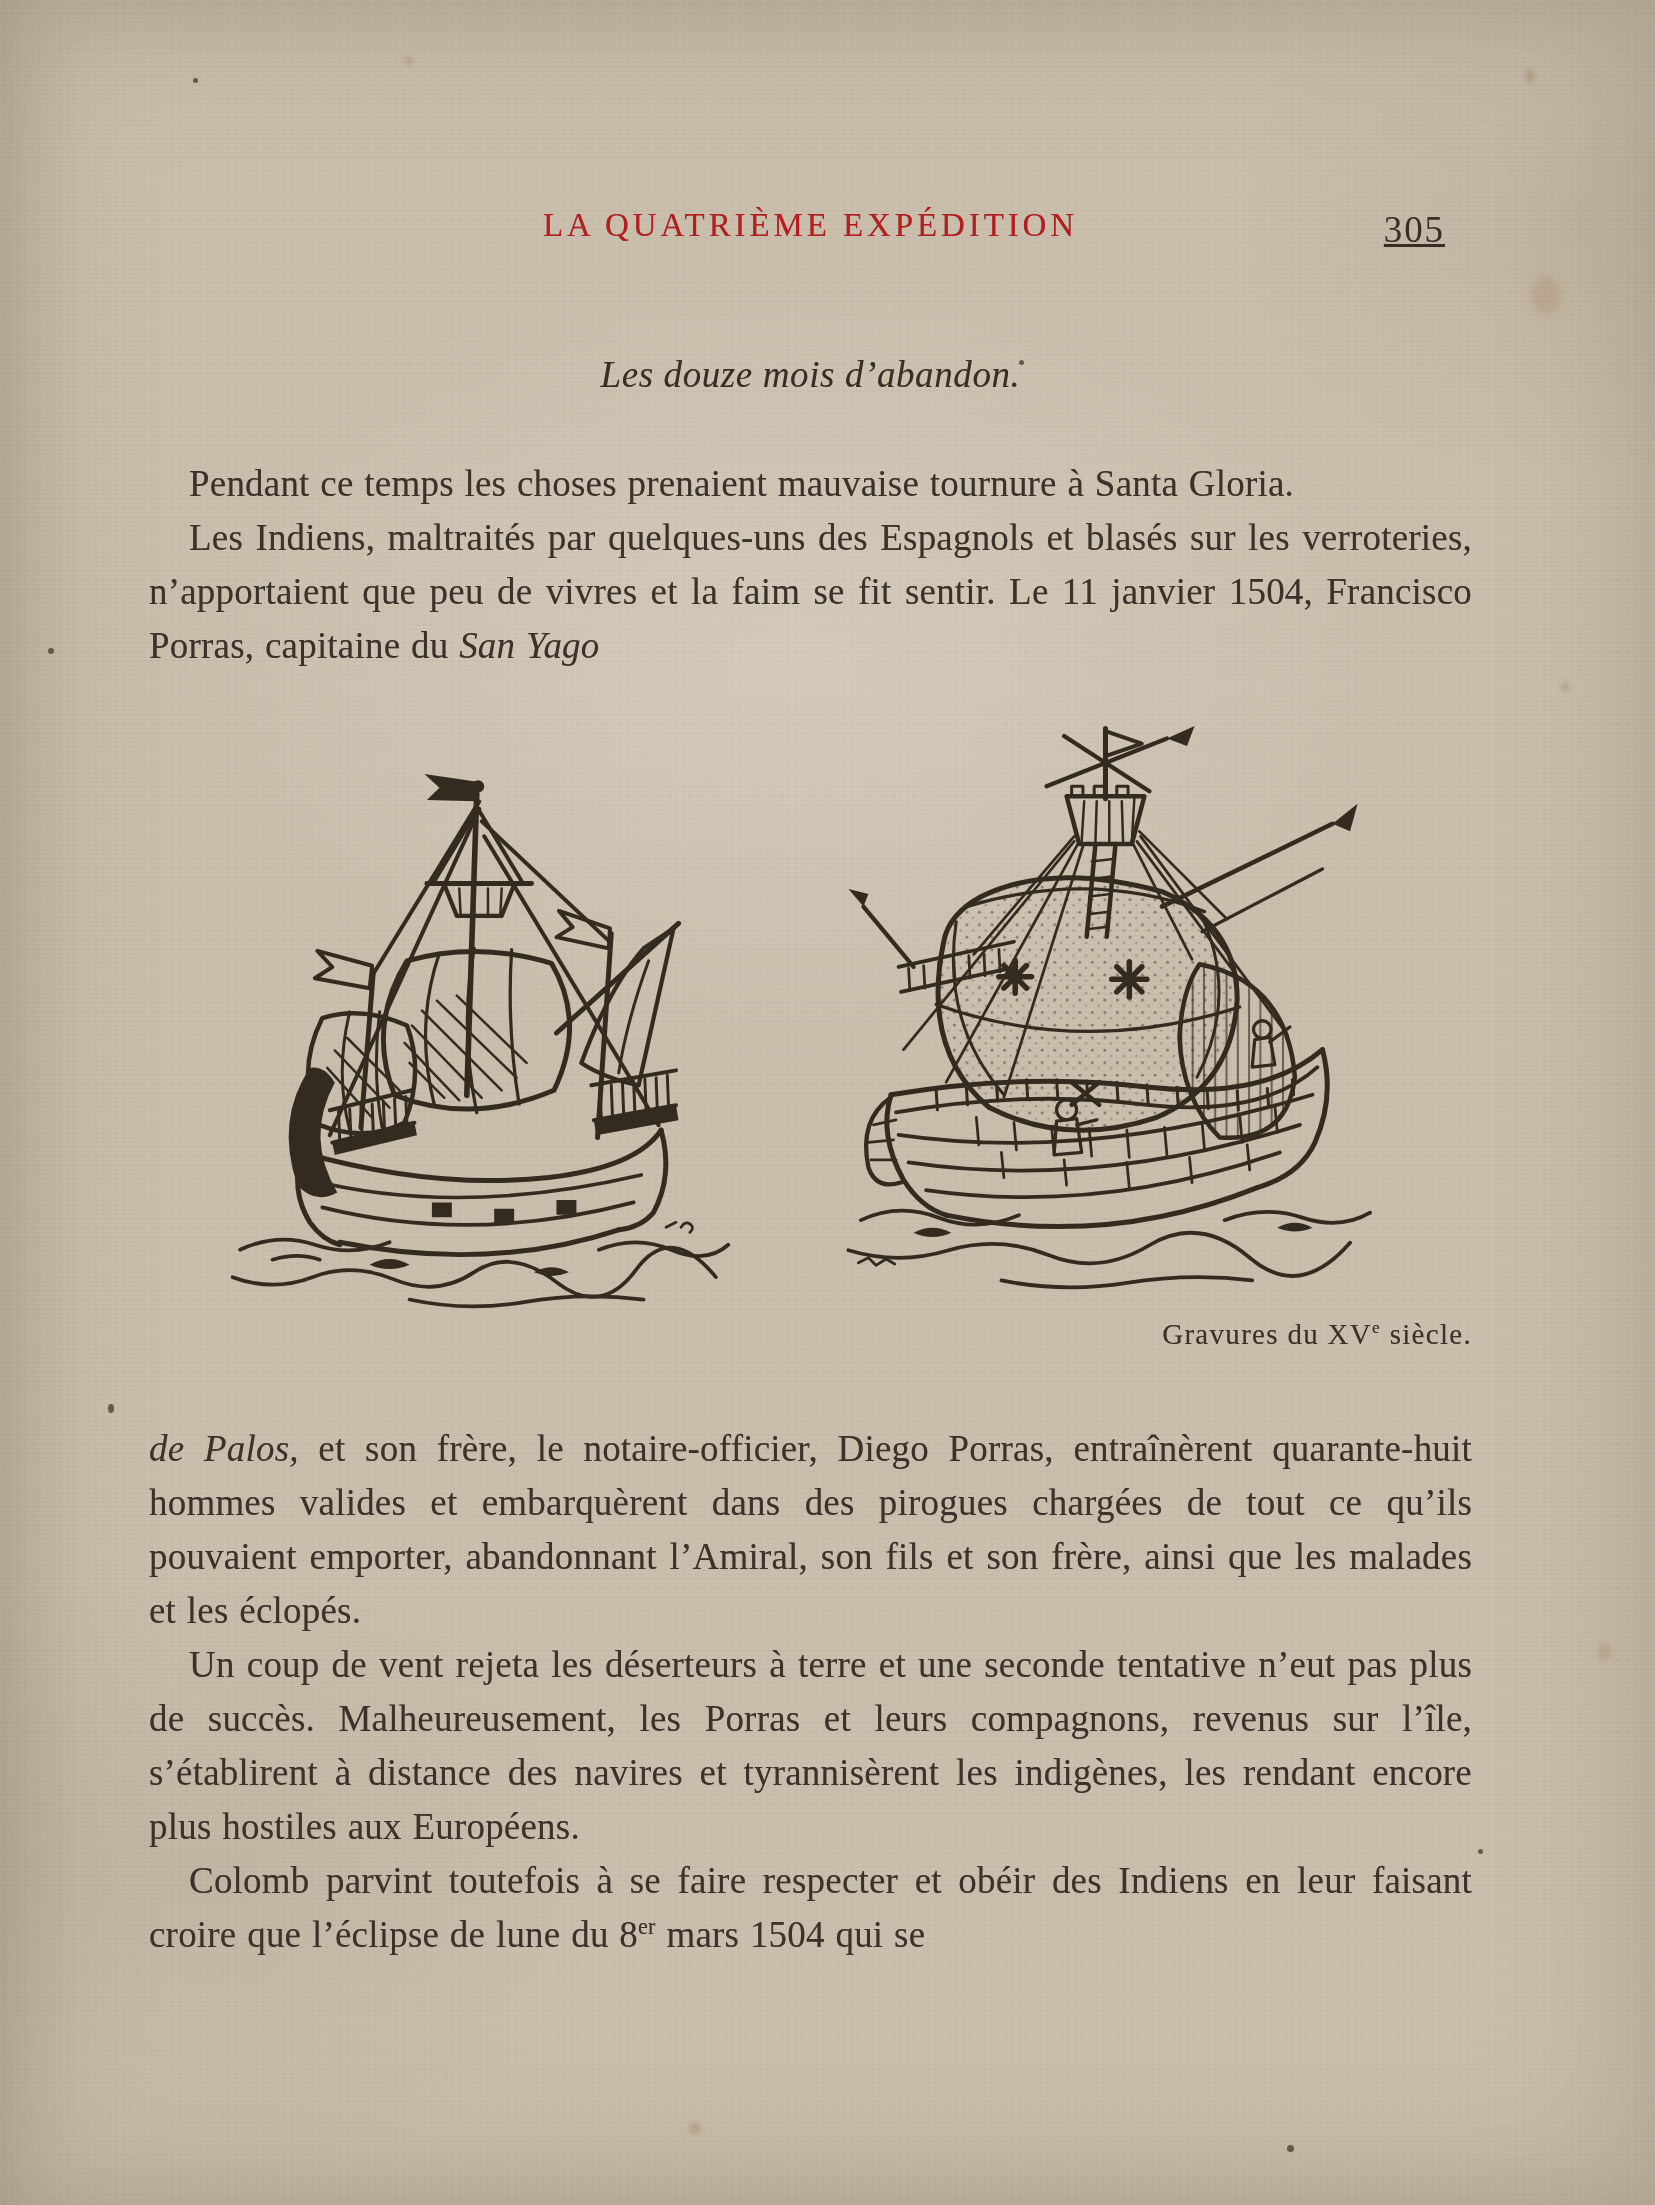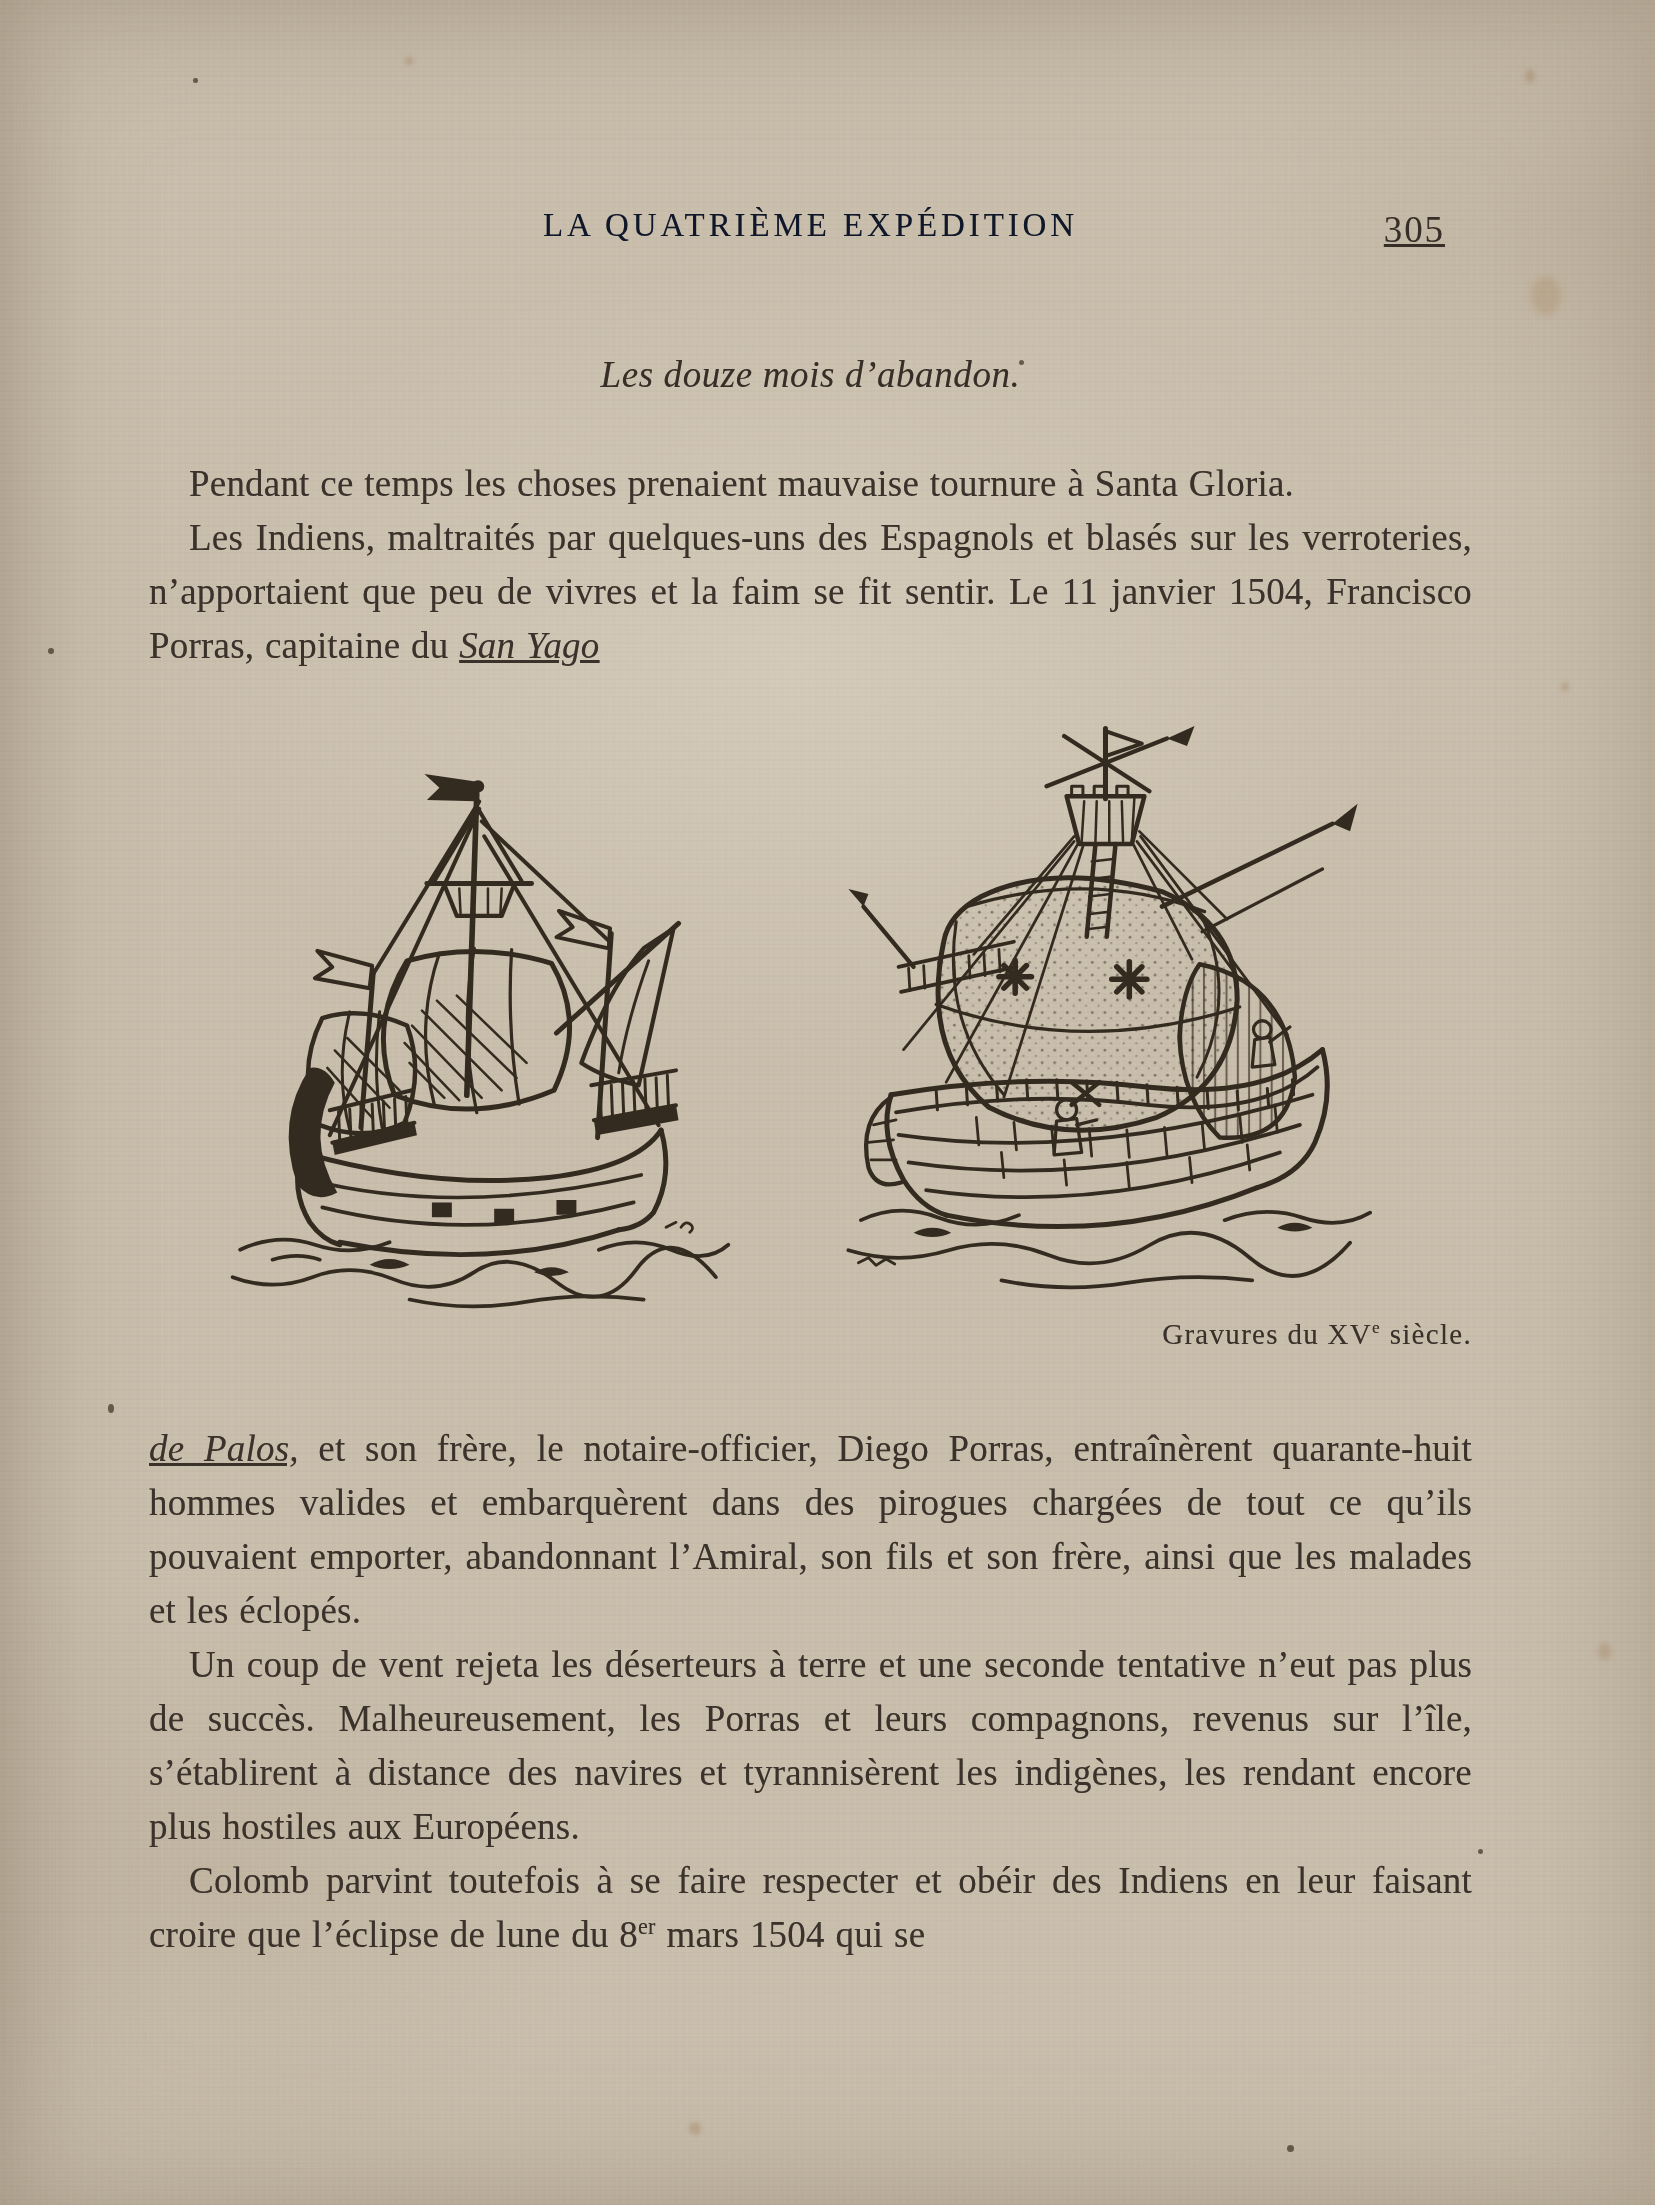--- a/index.html
+++ b/index.html
@@ -36,21 +36,21 @@
   .sp10{ left: 193px;  top: 78px;  width: 4.5px;  height: 4.5px;  }
   .sp11{ left: 1019px; top: 360px;  width: 5.1px;  height: 5.1px;  }
   .sp12{ left: 1478px; top: 1849px; width: 5.1px;  height: 5.1px;  }
 
   .col { position: absolute; left: 149px; width: 1323px; }
 
   .running-header { top: 207px; height: 45px; }
   .running-title {
     display: block; text-align: center;
     font-size: 33px; letter-spacing: 3.9px;
-    color: #0f172a;
+    color: #b91c1c;
     text-shadow: 0 0 0.6px rgba(60,52,44,0.45);
   }
   .page-number {
     position: absolute; right: 27px; top: 1.3px;
     font-size: 37px; letter-spacing: 1.9px;
     color: #372f27;
     text-decoration: underline;
   }
 
   .section-title {
@@ -58,21 +58,21 @@
     font-style: italic; font-size: 37px; letter-spacing: 0.6px;
     color: #372f27;
     text-shadow: 0 0 0.6px rgba(55,47,39,0.4);
   }
 
   .text-block { font-size: 37px; line-height: 54px; text-align: justify; letter-spacing: 0.2px; word-spacing: 1.3px; text-shadow: 0 0 0.6px rgba(58,50,43,0.42); }
   .text-block p { margin: 0; }
   .indent { text-indent: 40px; }
   .block-1 { top: 449px; margin-top: 8px; }
   .block-2 { top: 1422px; }
-  .italic { font-style: italic; text-decoration: underline; }
+  .italic { font-style: italic; }
   .sup { font-size: 60%; vertical-align: super; line-height: 0; }
 
   .figure-area { position: absolute; left: 0; top: 0; width: 1655px; height: 2205px; pointer-events: none; }
   .ship-left  { position: absolute; left: 217px;  top: 764px; width: 522px; height: 548px; }
   .ship-right { position: absolute; left: 824px; top: 721px; width: 568px; height: 602px; }
 
   .figure-caption {
     top: 1318px; text-align: right;
     font-size: 29px; letter-spacing: 1.3px;
     color: #39312a;

